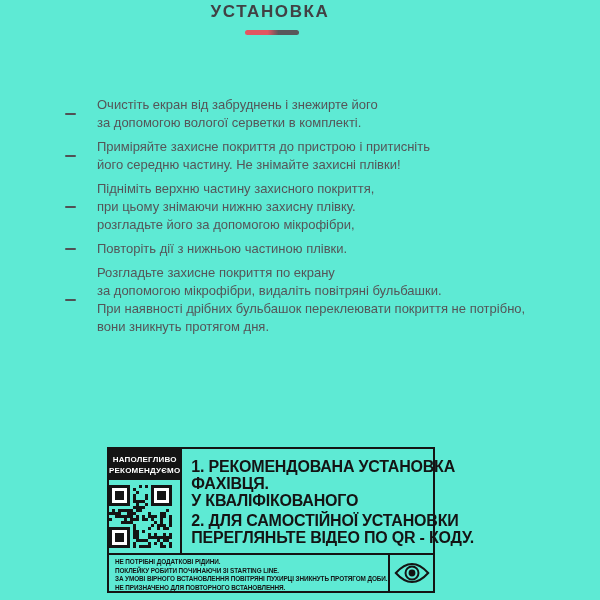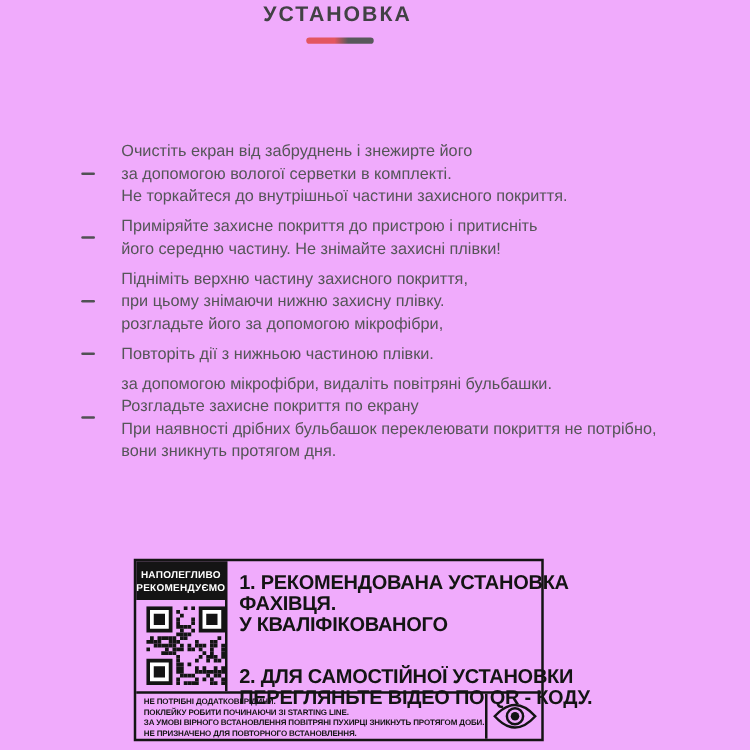--- a/index.html
+++ b/index.html
@@ -1,63 +1,62 @@
 <!DOCTYPE html>
 <html><head>
 <meta charset="utf-8">
 <style>
   html,body{margin:0;padding:0;background:#ffffff;}
-  .page{position:relative;width:600px;height:600px;background:#f0abfc;overflow:hidden;
+  .page{position:relative;width:600px;height:600px;background:#5eead4;overflow:hidden;
         font-family:"Liberation Sans", sans-serif;}
 
   
   .title{position:absolute;top:2px;left:0;width:540px;text-align:center;
          font-size:17px;font-weight:bold;letter-spacing:1.6px;color:#414144;}
   .accent-bar{position:absolute;left:245px;top:30px;width:54px;height:5px;border-radius:2.5px;
          background:linear-gradient(90deg,#e35660 0%,#e35660 42%,#58585b 62%,#58585b 100%);}
 
   
-  .list{position:absolute;left:65px;top:112px;width:500px;color:#555558;}
+  .list{position:absolute;left:65px;top:96px;width:500px;color:#555558;}
   .item{display:flex;align-items:center;margin-bottom:6px;}
   .dash{flex:0 0 11px;height:2.6px;background:#515154;border-radius:1.3px;margin-right:21px;}
   .lines{font-size:13px;line-height:18px;}
   .ln{display:block;white-space:nowrap;}
 
   
   .rec-box{position:absolute;left:107px;top:447px;width:328px;height:146px;box-sizing:border-box;
            border:2px solid #141414;display:flex;flex-direction:column;color:#141414;}
   .box-top{display:flex;flex:1;min-height:0;border-bottom:2px solid #141414;}
   .box-left{width:102px;box-sizing:border-box;border-right:2px solid #141414;
-            display:flex;flex-direction:column;align-items:flex-end;}
+            display:flex;flex-direction:column;align-items:flex-start;}
   .badge{background:#141414;color:#ffffff;width:100%;box-sizing:border-box;text-align:center;
          font-weight:bold;font-size:8px;line-height:11px;padding:5px 0 4px;letter-spacing:.2px;}
   .qr-wrap{flex:1;display:flex;align-items:center;justify-content:center;}
   .box-right{flex:1;box-sizing:border-box;padding:9px 6px 6px 9px;
              font-weight:bold;font-size:16px;line-height:17px;letter-spacing:-0.2px;}
-  .point + .point{margin-top:24px;}
+  .point + .point{margin-top:3px;}
   .box-bottom{display:flex;height:36px;min-height:36px;}
   .foot{flex:1;box-sizing:border-box;border-right:2px solid #141414;overflow:hidden;
         padding:3px 4px 0 6px;font-weight:bold;font-size:6.4px;line-height:8.6px;letter-spacing:-0.1px;}
   .eye-cell{width:43px;display:flex;align-items:center;justify-content:center;}
 </style>
 </head>
 <body>
 
 <div class="page">
 
   <div class="title">УСТАНОВКА</div>
   <div class="accent-bar"></div>
 
   <div class="list">
     <div class="item">
       <span class="dash"></span>
       <div class="lines">
         <span class="ln">Очистіть екран від забруднень і знежирте його</span>
         <span class="ln">за допомогою вологої серветки в комплекті.</span>
-        <span class="ln">Не торкайтеся до внутрішньої частини захисного покриття.</span>
       </div>
     </div>
     <div class="item">
       <span class="dash"></span>
       <div class="lines">
         <span class="ln">Приміряйте захисне покриття до пристрою і притисніть</span>
         <span class="ln">його середню частину. Не знімайте захисні плівки!</span>
       </div>
     </div>
     <div class="item">
@@ -70,22 +69,22 @@
     </div>
     <div class="item">
       <span class="dash"></span>
       <div class="lines">
         <span class="ln">Повторіть дії з нижньою частиною плівки.</span>
       </div>
     </div>
     <div class="item">
       <span class="dash"></span>
       <div class="lines">
+        <span class="ln">Розгладьте захисне покриття по екрану</span>
         <span class="ln">за допомогою мікрофібри, видаліть повітряні бульбашки.</span>
-        <span class="ln">Розгладьте захисне покриття по екрану</span>
         <span class="ln">При наявності дрібних бульбашок переклеювати покриття не потрібно,</span>
         <span class="ln">вони зникнуть протягом дня.</span>
       </div>
     </div>
   </div>
 
   <div class="rec-box">
     <div class="box-top">
       <div class="box-left">
         <div class="badge">

